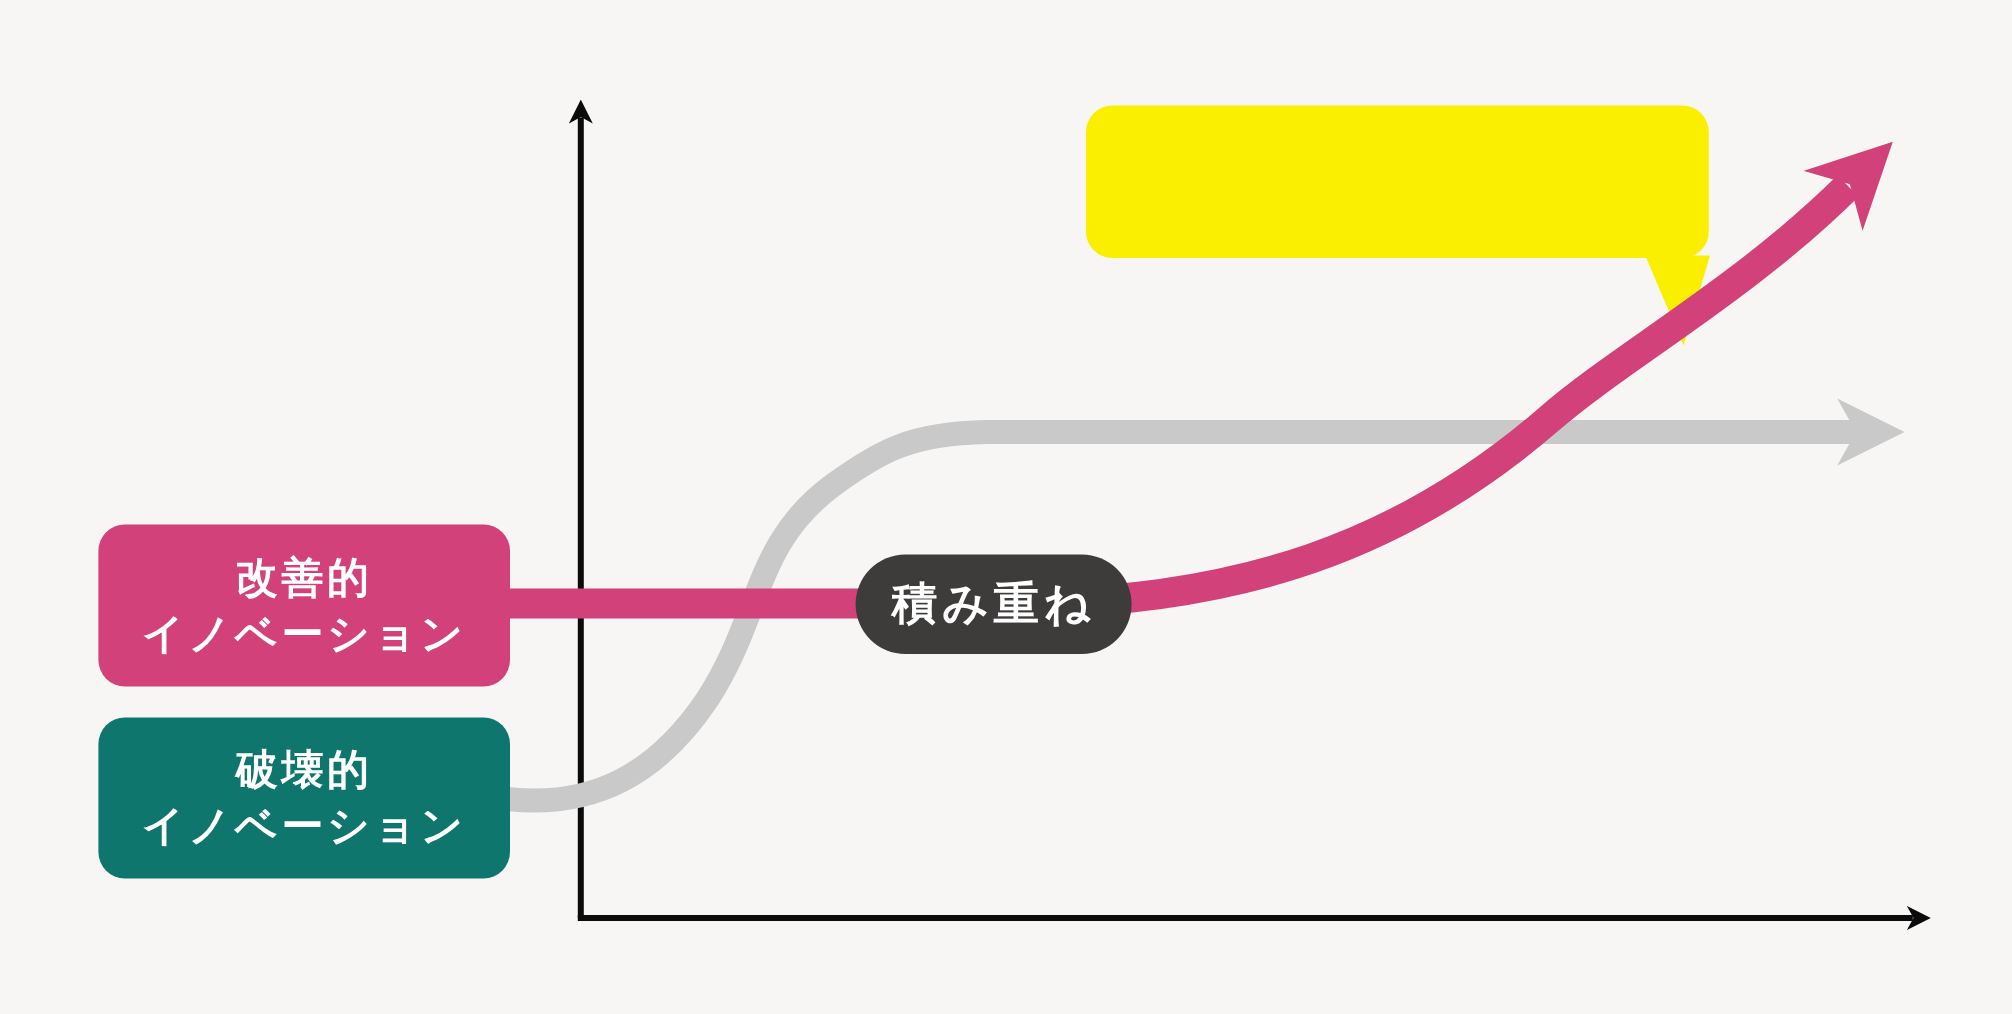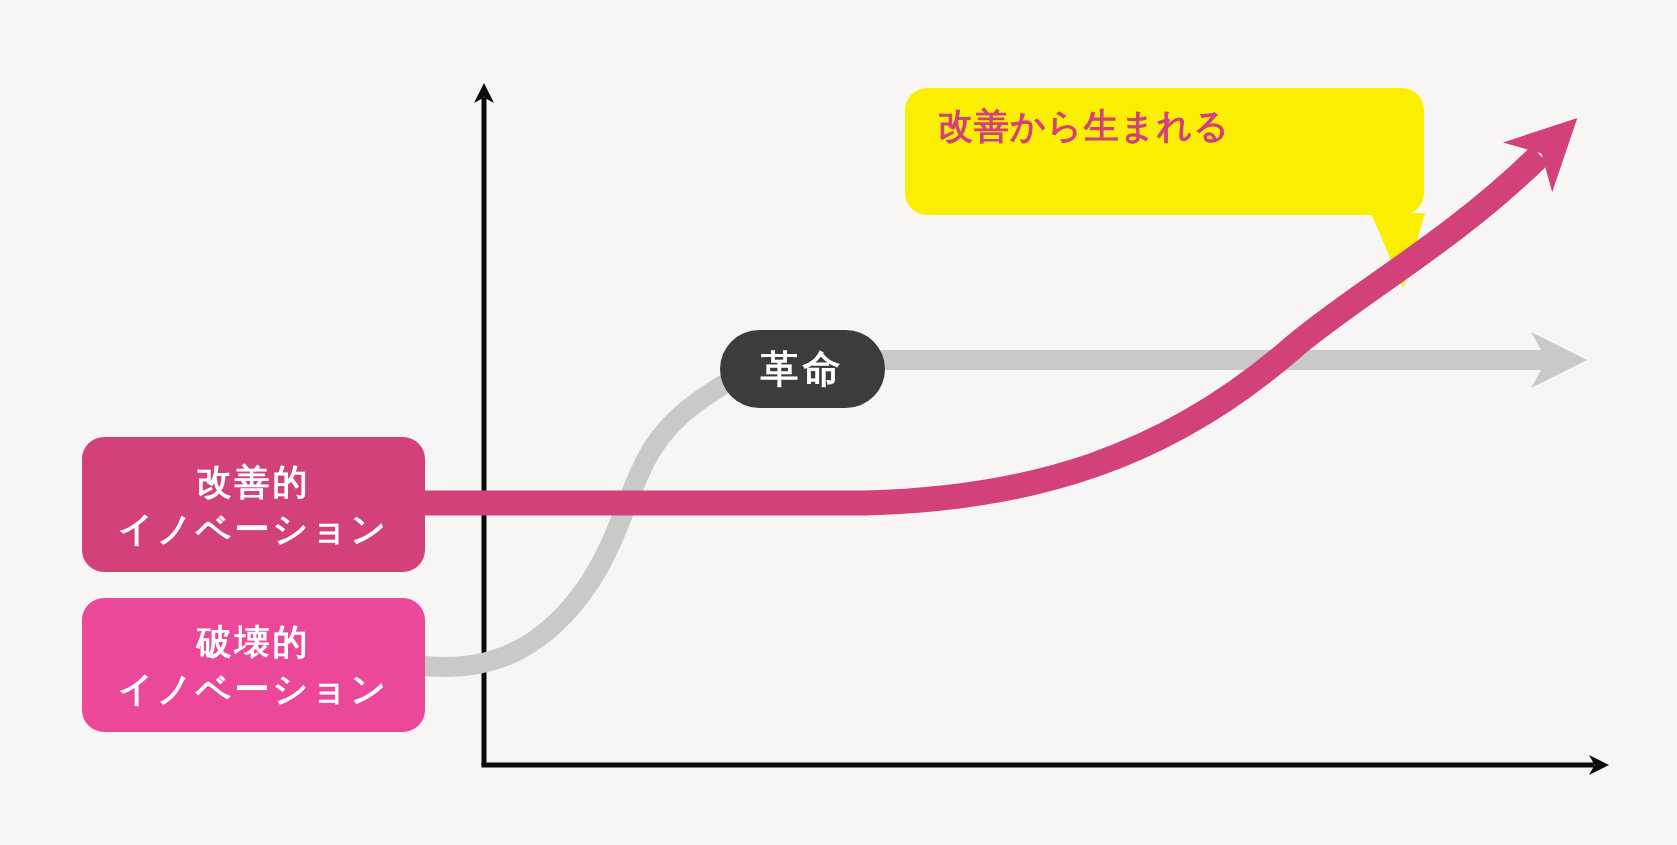--- a/index.html
+++ b/index.html
@@ -38,21 +38,21 @@
   }
   .box-improvement {
     left: 82px; top: 437px;
     width: 343px; height: 135px;
     background: #d2417a;
     text-align: center;
   }
   .box-disruptive {
     left: 82px; top: 598px;
     width: 343px; height: 134px;
-    background: #ec4899;
+    background: #0f766e;
   }
   .pill {
     position: absolute;
     display: flex;
     align-items: center;
     justify-content: center;
     background: #3e3b3b;
     color: #ffffff;
     font-weight: bold;
     font-size: 38px;
@@ -123,22 +123,21 @@
   <div class="label-box box-improvement">
     <span>改善的</span>
     <span>イノベーション</span>
   </div>
 
   <div class="label-box box-disruptive">
     <span>破壊的</span>
     <span>イノベーション</span>
   </div>
 
-  <div class="pill pill-revolution">
-    <span>革命</span>
+
+  <div class="pill pill-accumulation">
+    <span>積み重ね</span>
   </div>
 
-
   <div class="callout">
-    <span class="line">改善から生まれる</span>
   </div>
 
 </div>
 
 </body></html>

